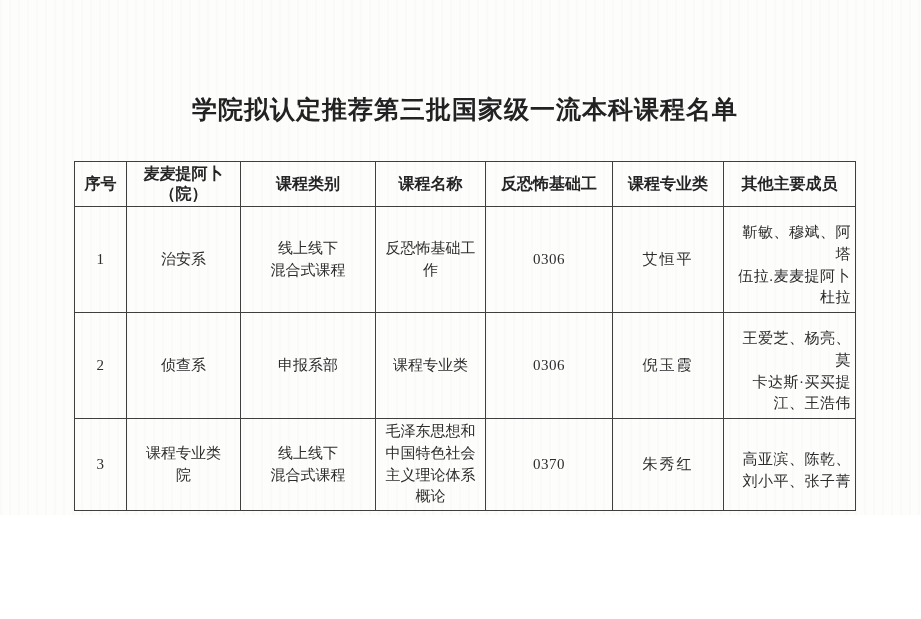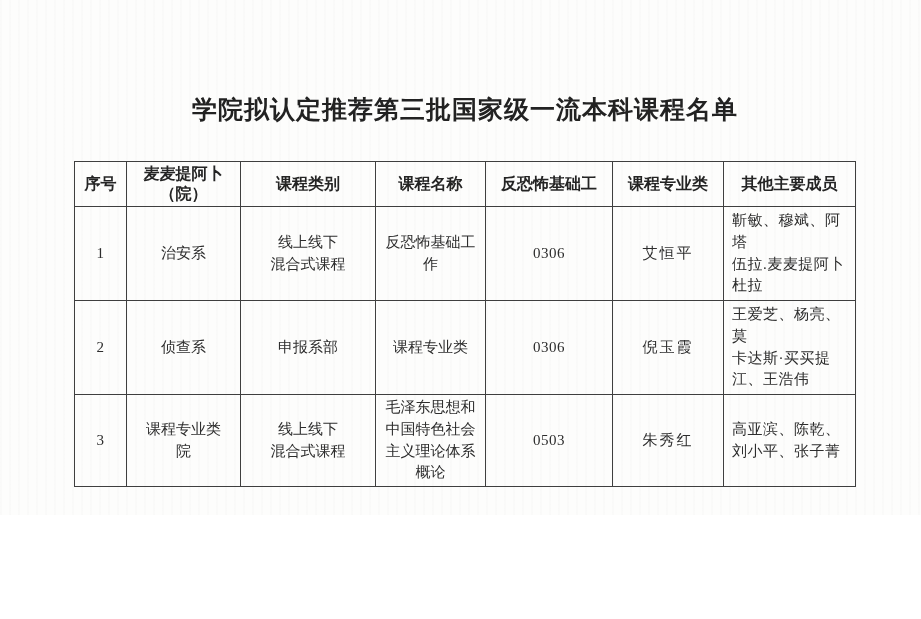--- a/index.html
+++ b/index.html
@@ -81,22 +81,22 @@
   .course-table td.cell-index,
   .course-table td.cell-major-class {
     font-family: "Liberation Serif", serif;
     letter-spacing: 0.5px;
   }
   .course-table td.cell-leader {
     letter-spacing: 2px;
     text-align: center;
   }
   .course-table td.cell-members {
-    text-align: left;
-    padding: 3px 4px 3px 8px;
+    text-align: right;
+    padding: 15px 4px 3px 8px;
     letter-spacing: 0.5px;
   }
 </style>
 </head>
 <body>
 
 <div class="page">
 
   <h1 class="doc-title">学院拟认定推荐第三批国家级一流本科课程名单</h1>
 
@@ -150,21 +150,21 @@
       <tr class="row-2">
         <td class="cell-index">3</td>
         <td class="cell-department">课程专业类
 院</td>
         <td class="cell-category">线上线下
 混合式课程</td>
         <td class="cell-course-name">毛泽东思想和
 中国特色社会
 主义理论体系
 概论</td>
-        <td class="cell-major-class">0503</td>
+        <td class="cell-major-class">0370</td>
         <td class="cell-leader">朱秀红</td>
         <td class="cell-members">高亚滨、陈乾、
 刘小平、张子菁</td>
       </tr>
     </tbody>
   </table>
 
 </div>
 
 </body></html>

